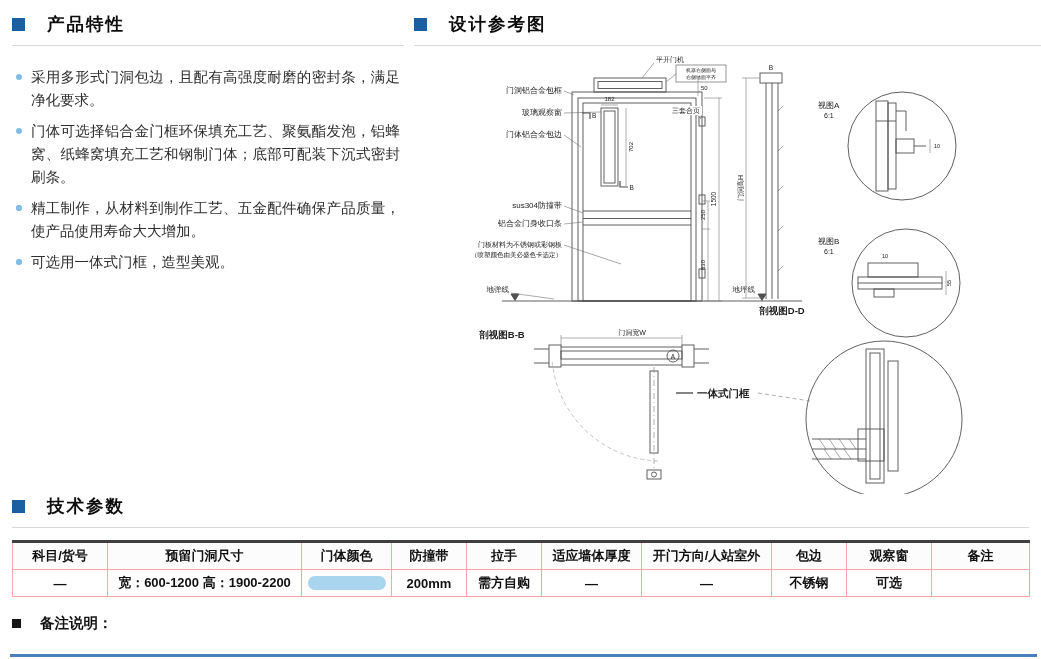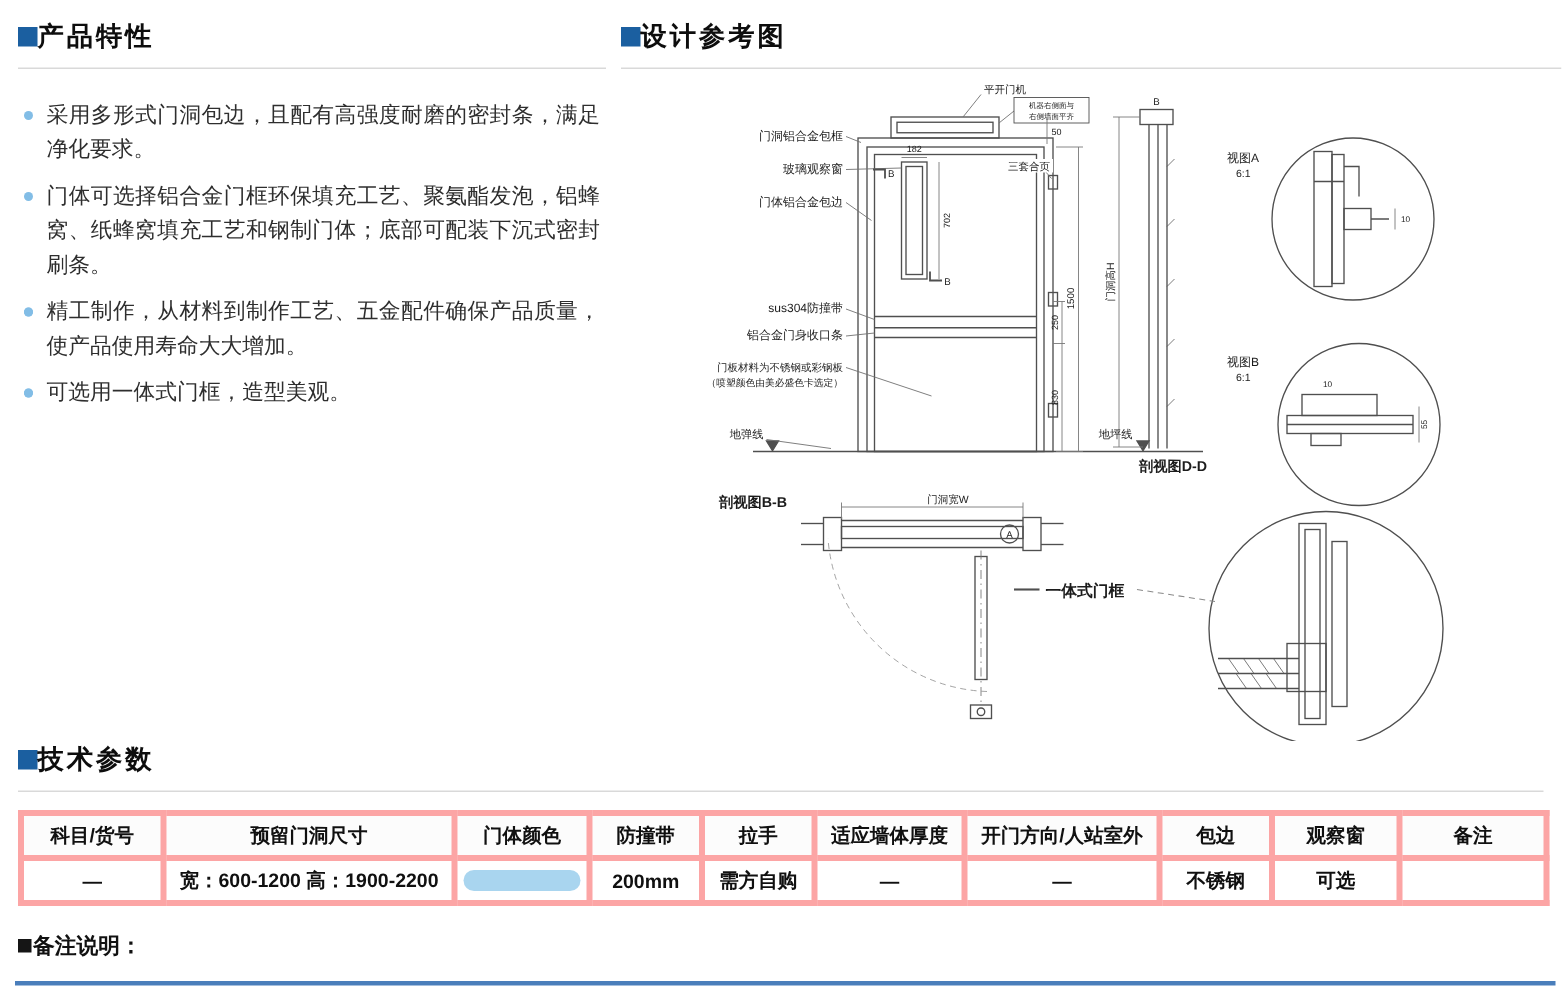--- a/index.html
+++ b/index.html
@@ -1,38 +1,38 @@
 <!DOCTYPE html>
 <html><head>
 <meta charset="utf-8">
 <style>
   html,body{margin:0;padding:0;background:#ffffff;}
   body{width:1041px;height:659px;font-family:"Liberation Sans",sans-serif;color:#222;overflow:hidden;}
   .page{position:relative;width:1041px;height:659px;background:#fff;}
   .top{display:flex;height:494px;overflow:hidden;}
   .left-col{width:392px;padding:12px 0 0 12px;}
   .right-col{width:627px;padding:12px 0 0 10px;}
-  .section-head{display:flex;align-items:center;gap:0;border-bottom:1px solid #d9d9d9;padding-bottom:9px;font-family:Liberation Mono, monospace;}
+  .section-head{display:flex;align-items:center;gap:22px;border-bottom:1px solid #d9d9d9;padding-bottom:9px;font-family:Liberation Mono, monospace;}
   .sq{width:13px;height:13px;flex:0 0 13px;}
   .head-txt{font-size:17.5px;font-weight:bold;color:#0d0d0d;letter-spacing:2px;margin:0;}
   ul.features{list-style:none;margin:20px 0 0 0;padding:0 4px 0 4px;}
   ul.features li{position:relative;padding-left:15px;font-size:14.5px;line-height:23px;margin-bottom:8px;text-align:justify;color:#2e2e2e;}
   .dot{position:absolute;left:0;top:8px;width:6px;height:6px;border-radius:50%;}
   .drawing-wrap{margin-top:5px;}
   svg text{font-family:"Liberation Sans",sans-serif;fill:#1c1c1c;}
   .t10{font-size:10.5px}.t95{font-size:9.5px}.t8{font-size:8px}.t7{font-size:7px}.t75{font-size:7.5px}
   .t65{font-size:6.5px}.t6{font-size:6px}.t55{font-size:5.5px}.t5{font-size:5px}
   .b{font-weight:bold}.mid{text-anchor:middle}.end{text-anchor:end}
   .bottom{padding:0 12px 0 12px;}
   .specs-table{border-collapse:collapse;width:1017px;margin-top:12px;font-size:13px;font-weight:bold;color:#101010;
     border:1px solid #8c8c8c;border-top:3px solid #3f3f3f;table-layout:fixed;}
-  .specs-table th,.specs-table td{border:4px solid #fca5a5;text-align:center;padding:3px 2px;height:20px;overflow:hidden;white-space:nowrap;}
+  .specs-table th,.specs-table td{border:1px solid #fca5a5;text-align:center;padding:3px 2px;height:20px;overflow:hidden;white-space:nowrap;}
   .specs-table th{background:#fcfcfc;}
   .swatch{width:78px;height:14px;border-radius:7px;margin:0 auto;}
-  .note-row{display:flex;align-items:center;gap:1px;margin-top:17px;font-size:14.5px;color:#111;}
+  .note-row{display:flex;align-items:center;gap:19px;margin-top:17px;font-size:14.5px;color:#111;}
   .note-sq{width:9px;height:9px;background:#151515;flex:0 0 9px;}
   .note-label{font-weight:bold;}
   .bottom-line{position:absolute;left:10px;right:4px;bottom:2px;height:3px;}
 </style>
 </head>
 <body>
 
 <div class="page">
   <div class="top">
 

